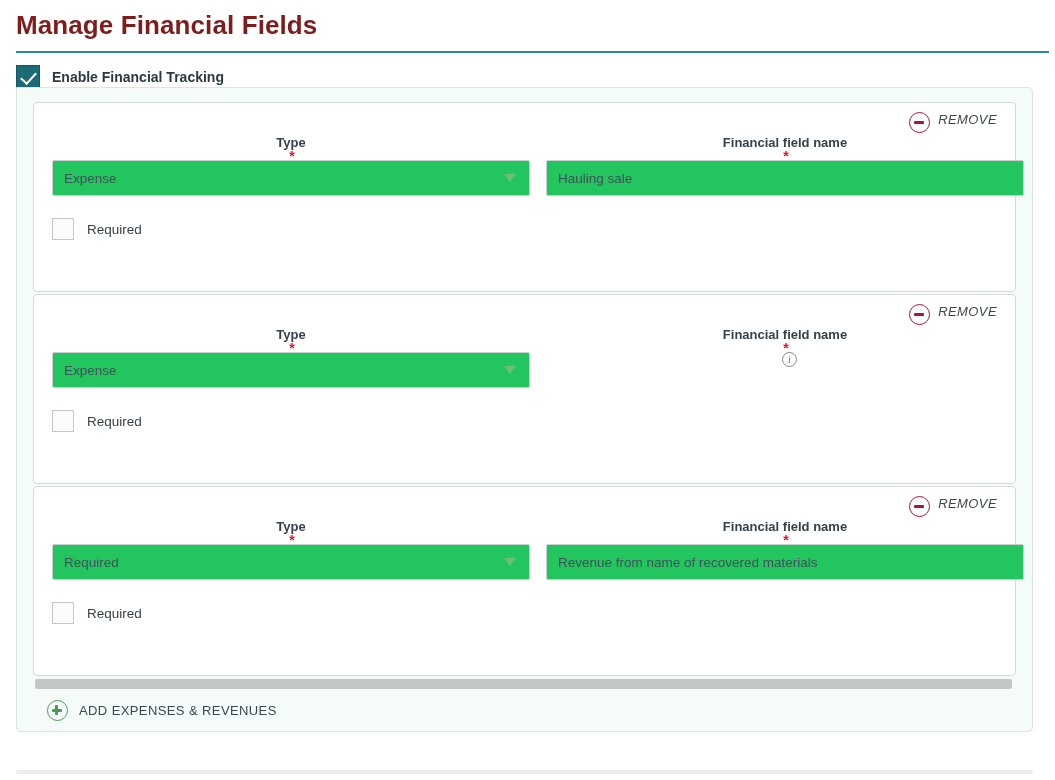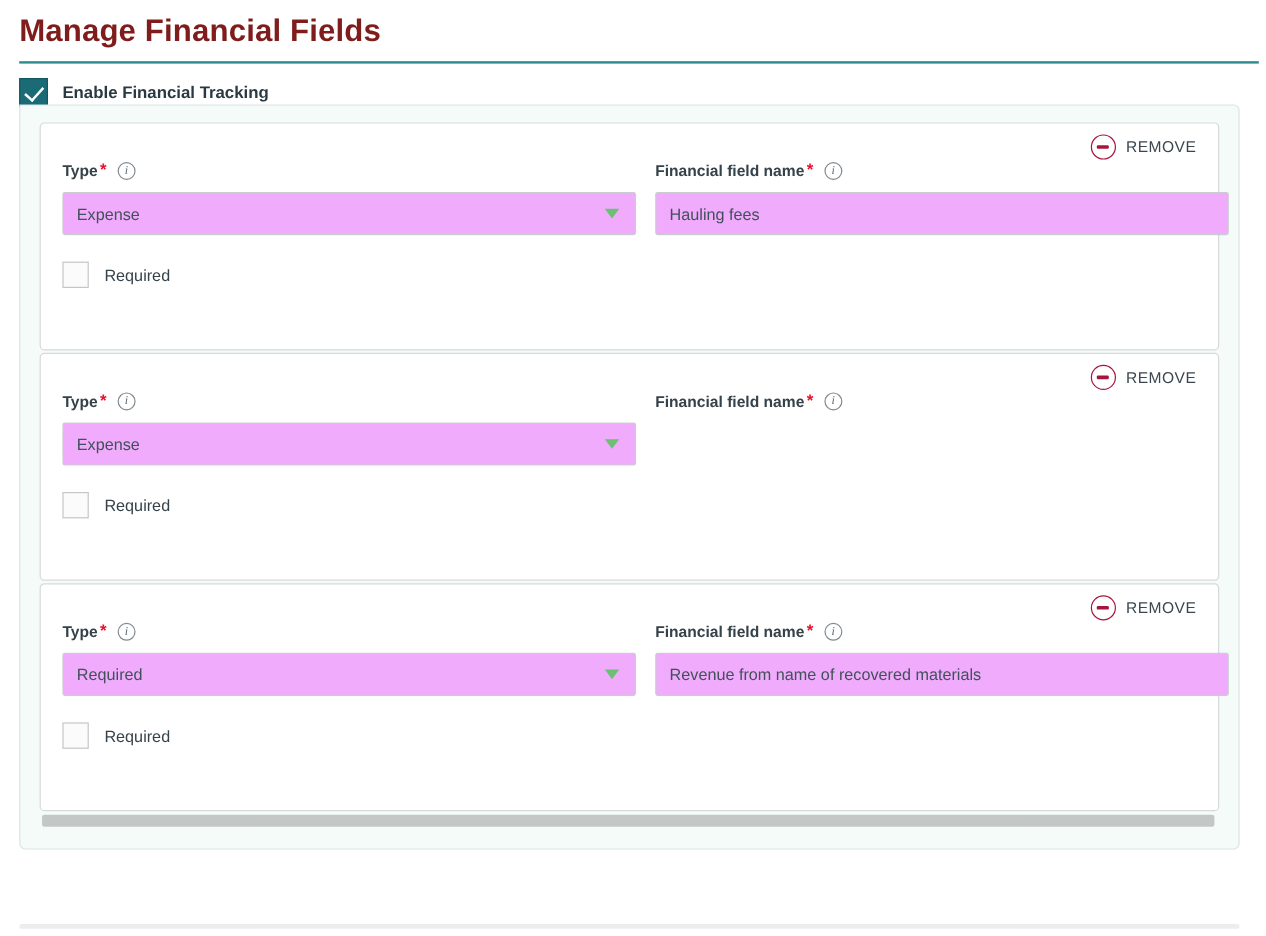--- a/index.html
+++ b/index.html
@@ -113,24 +113,24 @@
     padding: 10px 20px 20px 18px;
     position: relative;
     min-height: 190px;
   }
 
   .remove-btn {
     position: absolute;
     right: 18px;
     top: 9px;
     display: flex;
-    align-items: center;
     gap: 8px;
     cursor: pointer;
     user-select: none;
+    font-style: italic;
   }
   .remove-icon {
     width: 21px;
     height: 21px;
     border-radius: 50%;
     border: 1.6px solid #a8143a;
     display: inline-block;
     position: relative;
     flex: 0 0 auto;
   }
@@ -156,25 +156,27 @@
     gap: 16px;
     margin-top: 22px;
   }
   .field-col {
     width: 478px;
     flex: 0 0 auto;
   }
 
   .field-label {
     display: flex;
+    align-items: center;
     font-size: 13px;
     font-weight: bold;
     color: #36424a;
     margin-bottom: 7px;
     height: 18px;
+    flex-direction: column;
   }
   .req-star {
     color: #e8112d;
     font-size: 14px;
     margin-left: 2px;
     line-height: 10px;
     position: relative;
     top: 1px;
   }
   .info-icon {
@@ -193,21 +195,21 @@
     font-weight: normal;
     line-height: 1;
     cursor: pointer;
     flex: 0 0 auto;
   }
 
   .select-box, .text-box {
     width: 100%;
     height: 36px;
     border: 1px solid #c9cdd1;
-    background: #f0abfc;
+    background: #22c55e;
     border-radius: 2px;
     display: flex;
     align-items: center;
     padding: 0 11px;
     font-size: 13.5px;
     color: #42505a;
     cursor: pointer;
     position: relative;
   }
   .select-box .sel-val { flex: 1 1 auto; }
@@ -325,21 +327,21 @@
               <span class="caret"></span>
             </div>
           </div>
           <div class="field-col">
             <div class="field-label">
               <span>Financial field name</span>
               <span class="req-star">*</span>
               <span class="info-icon">i</span>
             </div>
             <div class="text-box">
-              <span>Hauling fees</span>
+              <span>Hauling sale</span>
             </div>
           </div>
         </div>
         <div class="required-row">
           <div class="cb-empty"></div>
           <div class="required-label">Required</div>
         </div>
       </div>
 
       <div class="card">
@@ -404,17 +406,21 @@
         <div class="required-row">
           <div class="cb-empty"></div>
           <div class="required-label">Required</div>
         </div>
       </div>
 
     </div>
 
     <div class="hscroll"></div>
 
+    <div class="add-row">
+      <span class="add-icon"></span>
+      <span class="add-text">ADD EXPENSES &amp; REVENUES</span>
+    </div>
 
   </div>
 
   <div class="bottom-shadow"></div>
 </div>
 
 </body></html>

